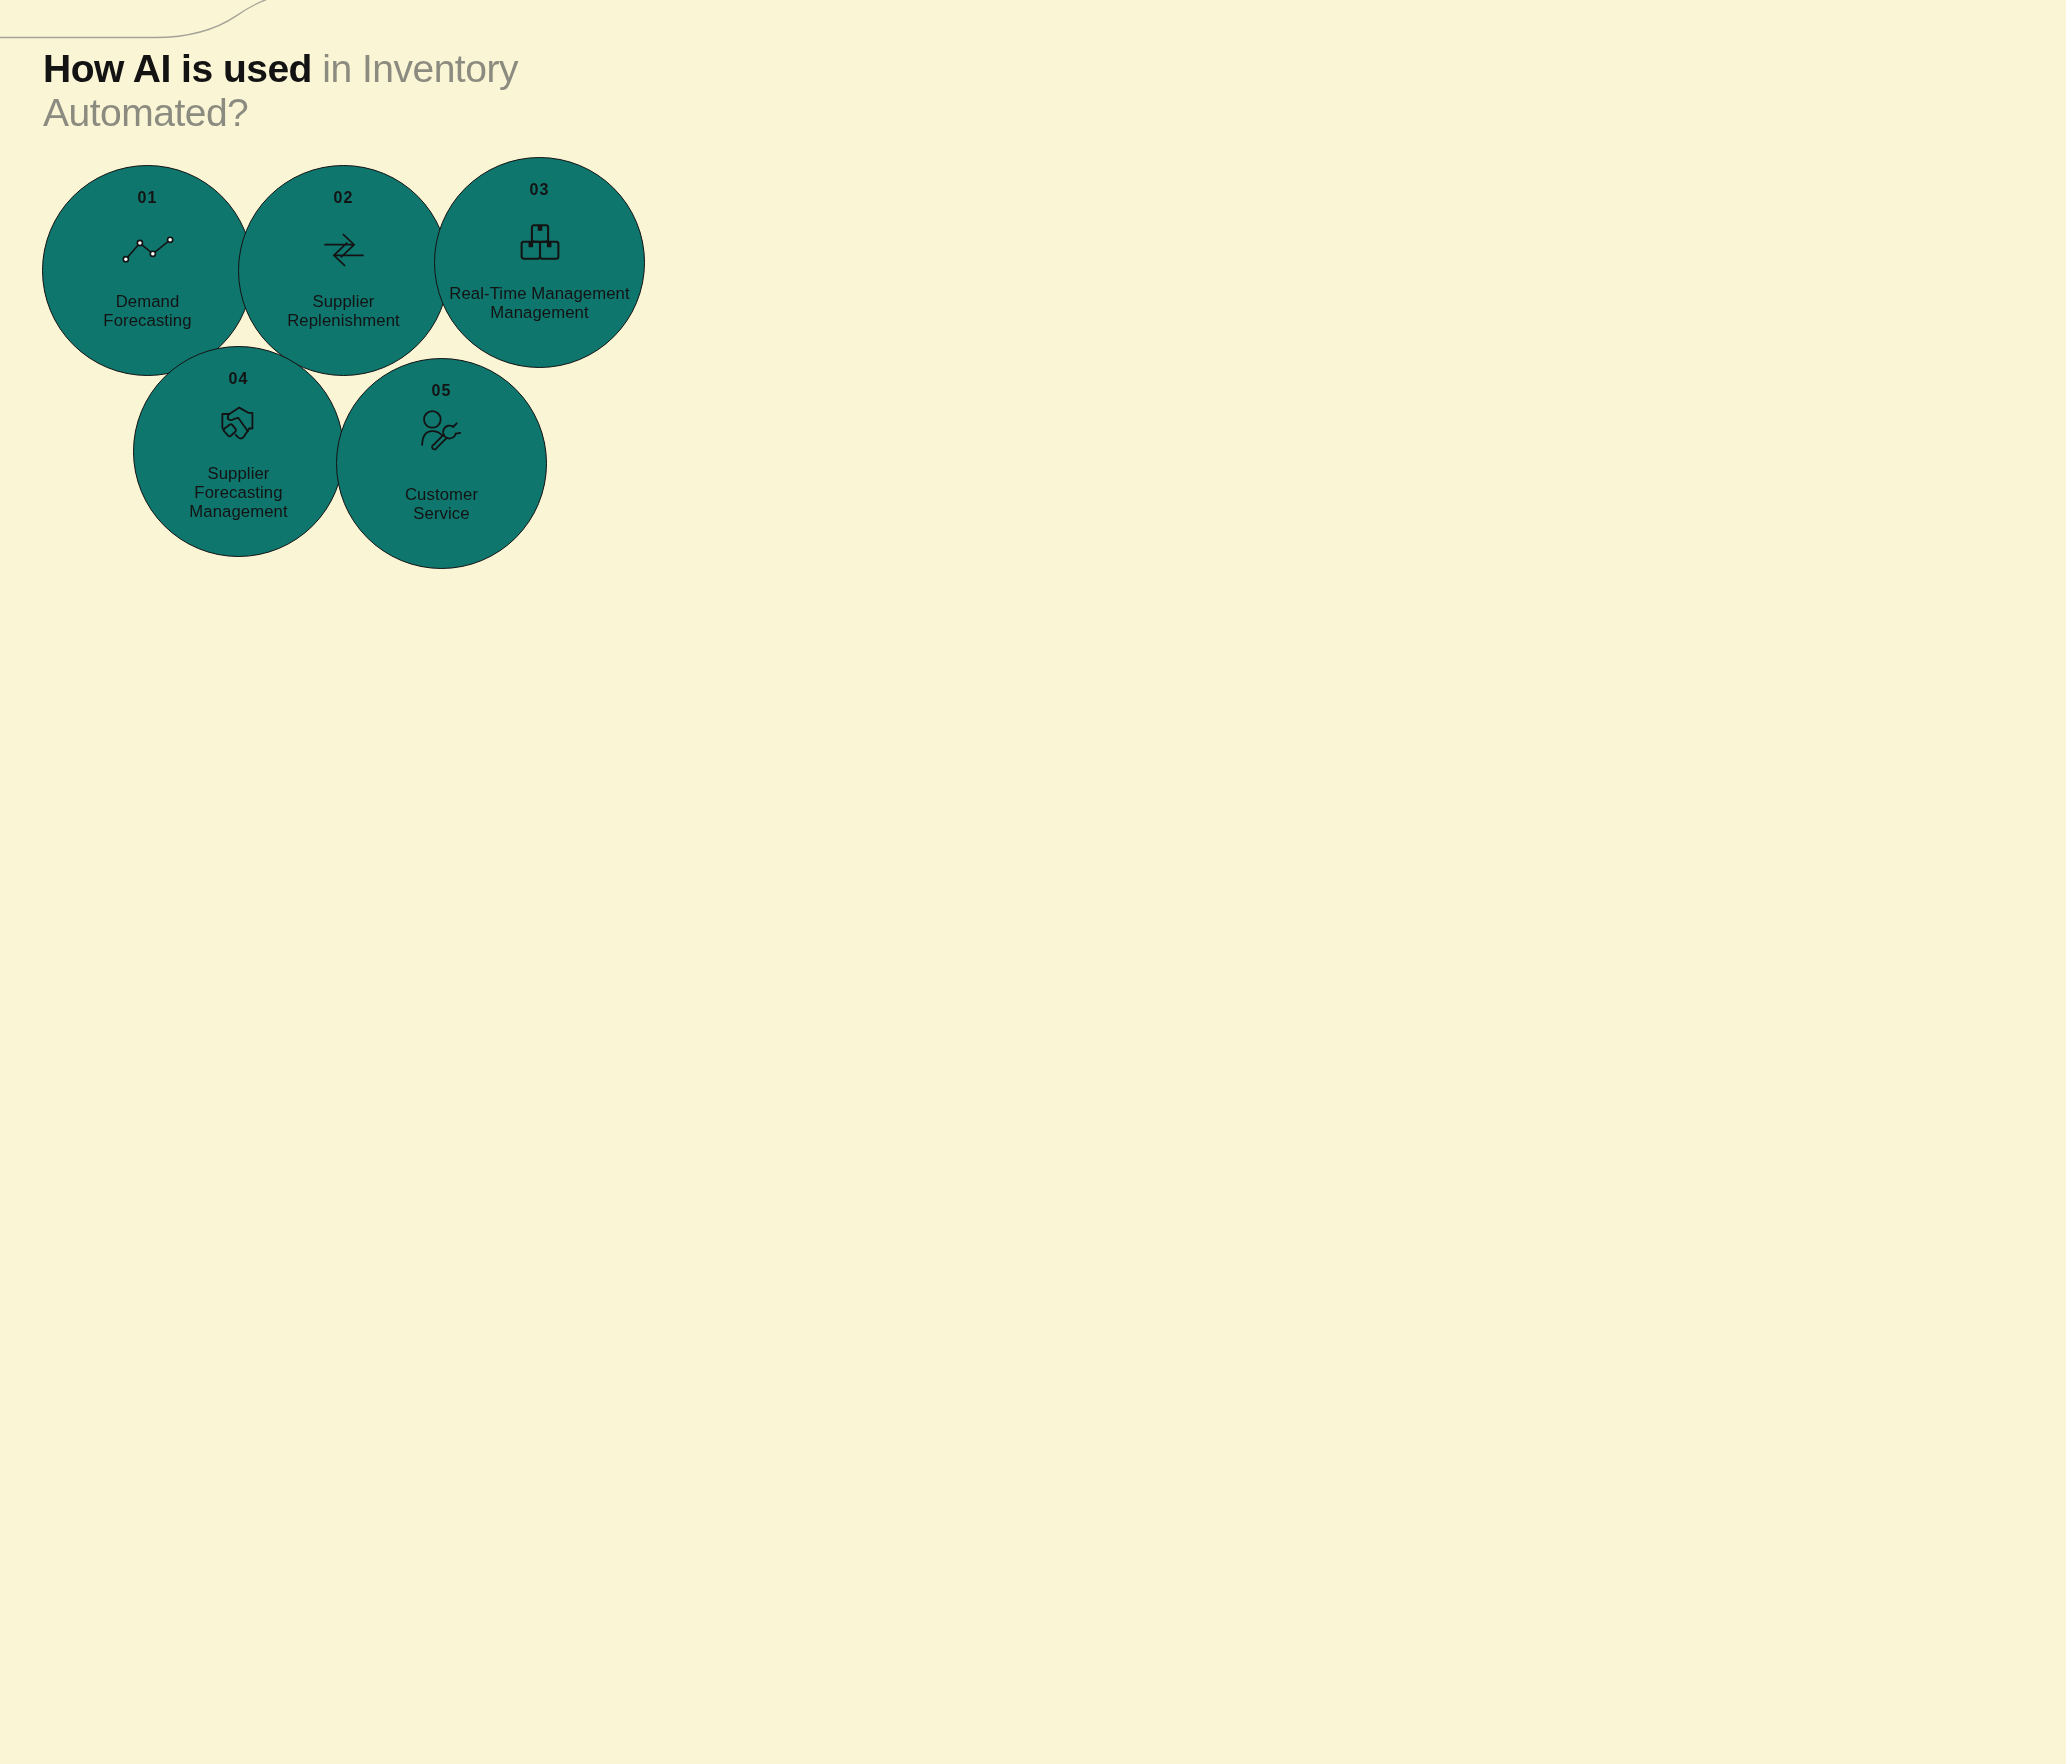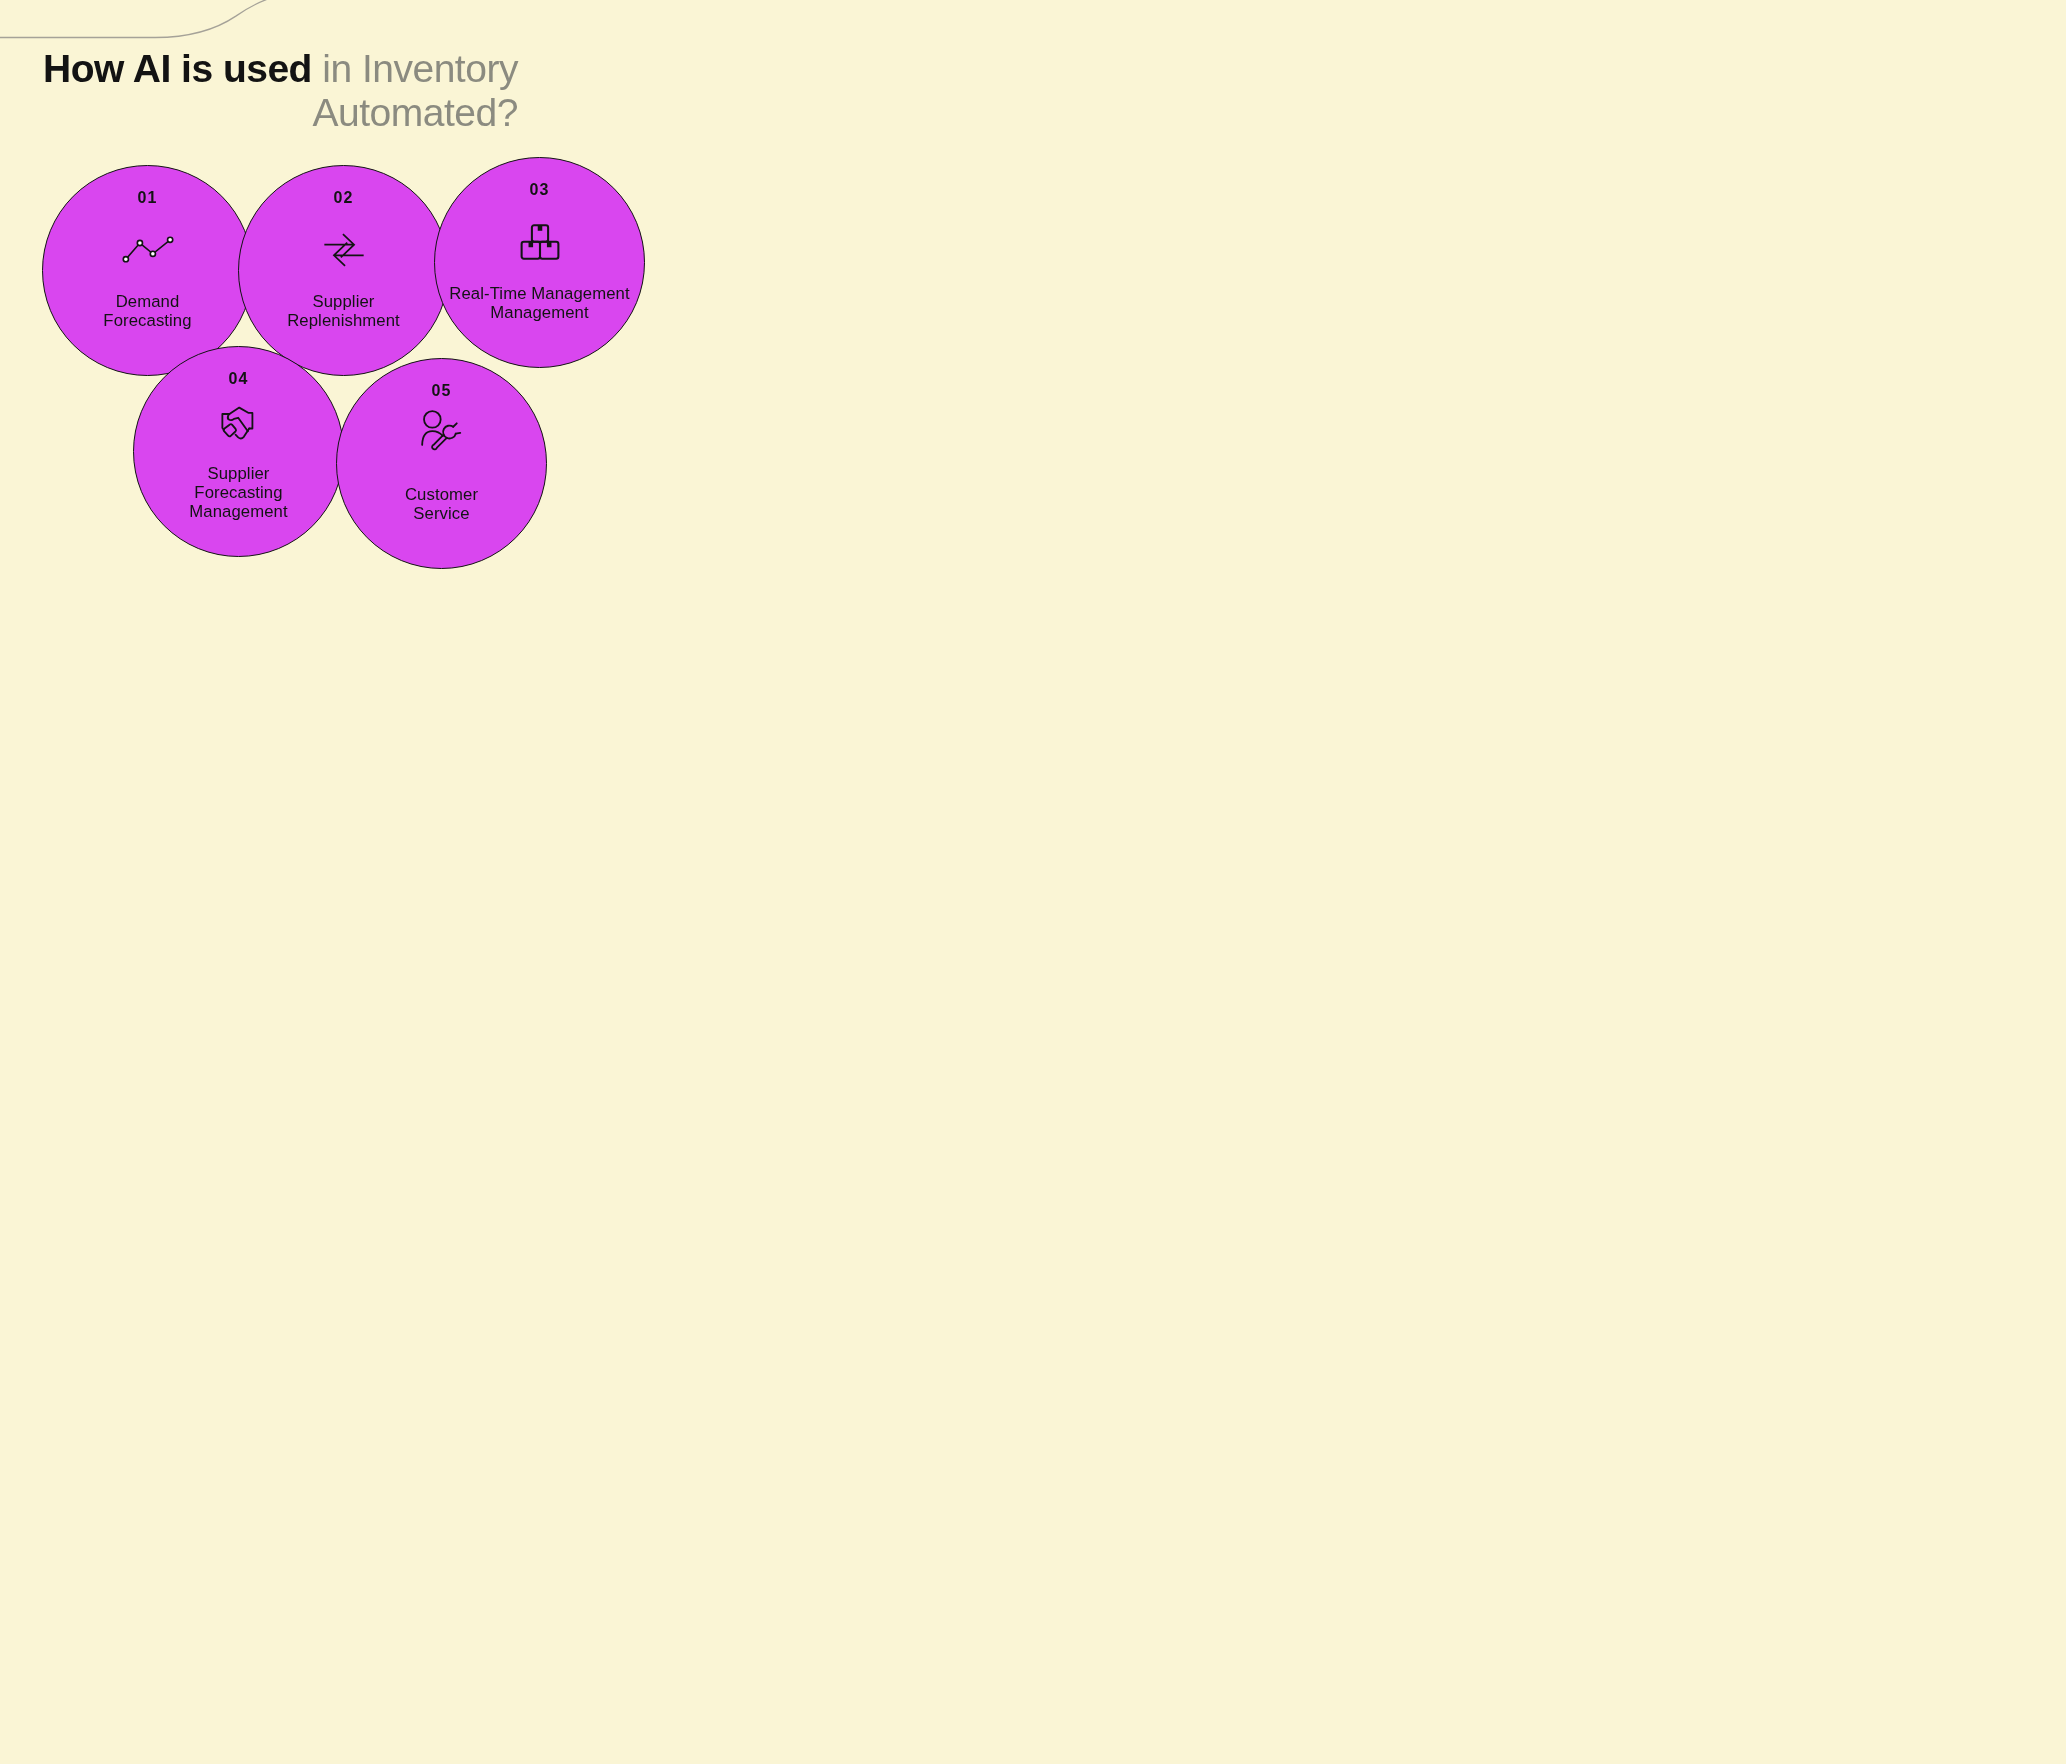--- a/index.html
+++ b/index.html
@@ -11,25 +11,25 @@
     font-family:"Liberation Sans", sans-serif;
     color:#131313;
   }
   .curve-svg{position:absolute;left:0;top:0;width:689px;height:588px;pointer-events:none;}
   h1.title{
     position:absolute;left:43px;top:47px;margin:0;
     font-size:39px;line-height:44px;font-weight:700;
     letter-spacing:-0.5px;white-space:nowrap;
   }
   .t-black{color:#131313;font-weight:700;}
-  .t-gray{color:#8B8B80;font-weight:400;text-align:right;}
+  .t-gray{color:#8B8B80;font-weight:400;}
   .title-line{display:block;}
   .circle{
     position:absolute;width:211px;height:211px;border-radius:50%;
-    background:#d946ef;border:0.8px solid #131313;box-sizing:border-box;
+    background:#0f766e;border:0.8px solid #131313;box-sizing:border-box;
   }
   .c1{left:42px;top:165px;z-index:1;}
   .c2{left:238px;top:165px;z-index:2;}
   .c3{left:434px;top:157px;z-index:3;}
   .c4{left:133px;top:346px;z-index:4;}
   .c5{left:336px;top:358px;z-index:5;}
   .circle .num{
     position:absolute;top:22.6px;left:0;width:100%;
     text-align:center;font-size:16px;font-weight:700;letter-spacing:1.1px;
   }

